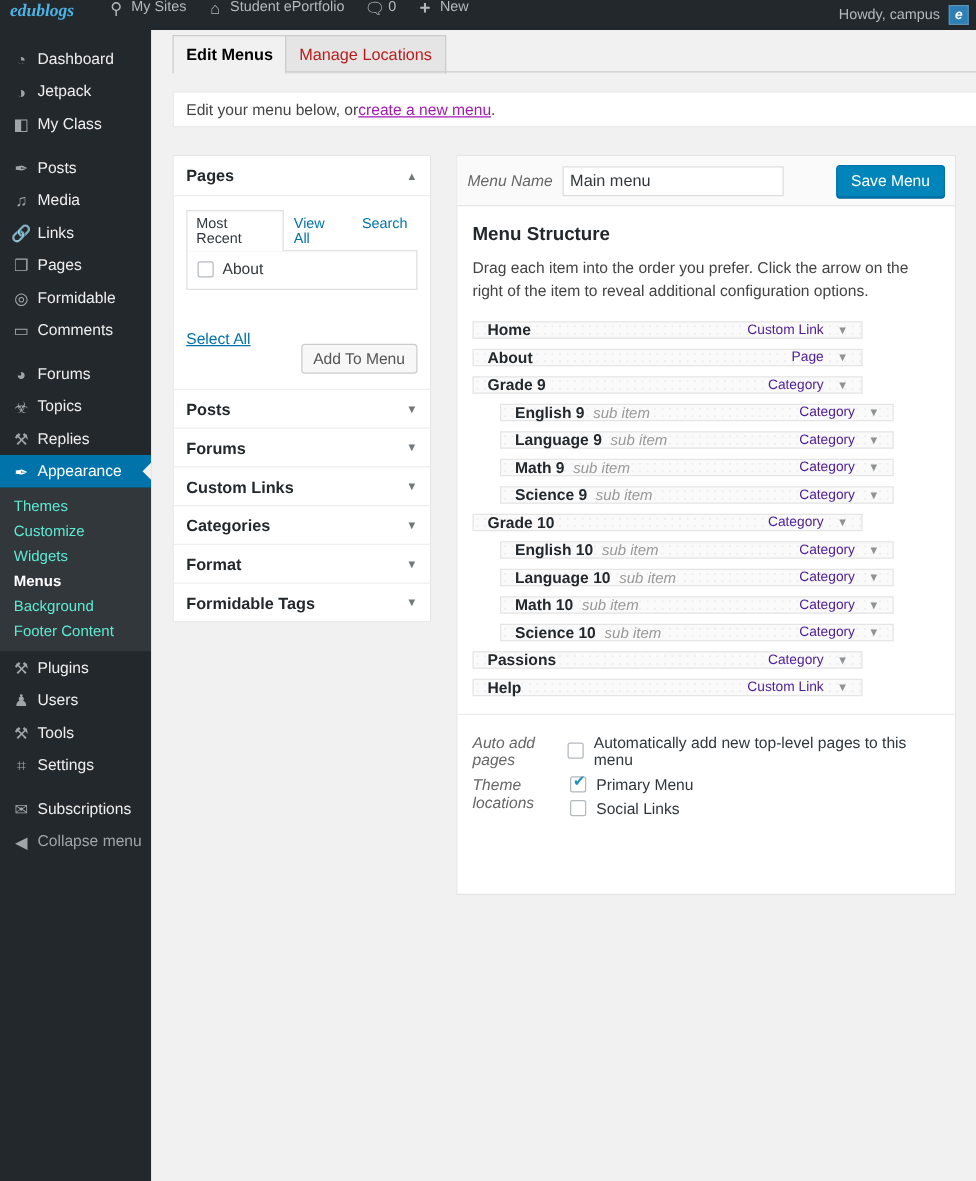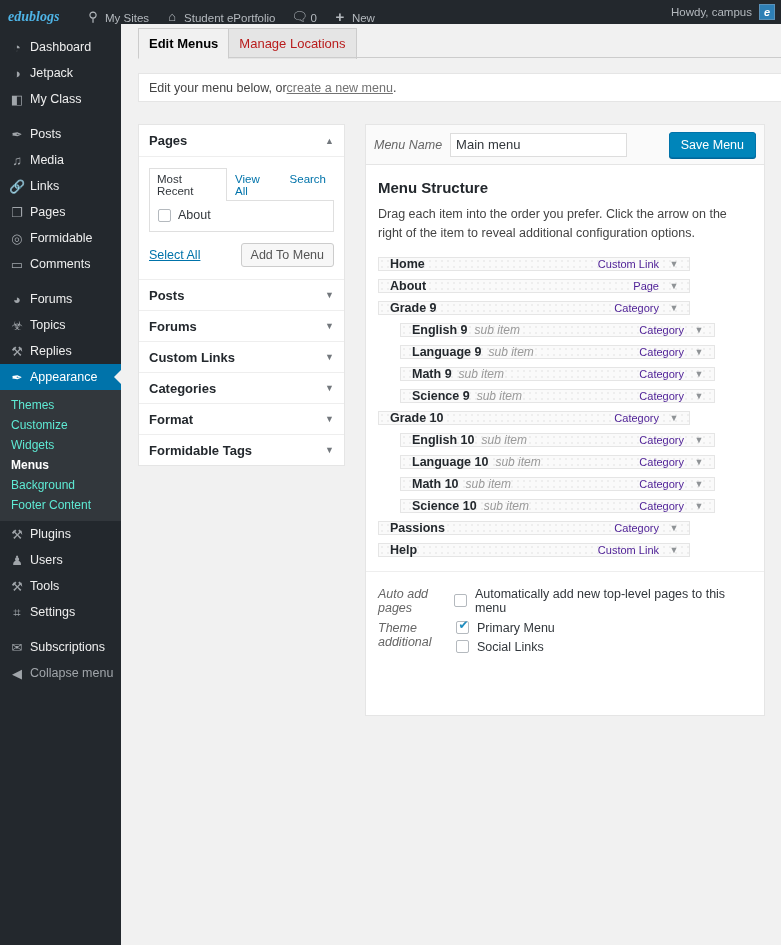--- a/index.html
+++ b/index.html
@@ -14,21 +14,21 @@
   #adminbar {
     position: absolute; top: 0; left: 0;
     width: 781px; height: 24px;
     background: #23282d;
     color: #eee;
     font-size: 11.5px;
     display: flex; align-items: center;
     z-index: 50;
   }
   .ab-item {
-    display: flex; align-items: flex-end; gap: 5px;
+    display: flex; align-items: flex-start; gap: 5px;
     height: 24px; padding: 0 8px;
     color: #b4b9be; white-space: nowrap;
   }
   .ab-logo { padding-left: 8px; padding-right: 10px; }
   .ab-logo svg { display: block; }
   .ab-ico { display: inline-block; width: 14px; height: 14px; line-height: 14px;
             text-align: center; color: #b4b9be; font-size: 13px; }
   .ab-right { margin-left: auto; display: flex; align-items: center; padding-right: 6px; }
   .ab-avatar {
     width: 16px; height: 16px; margin-left: 7px;
@@ -102,21 +102,21 @@
   }
 
   
   #notice {
     position: absolute; left: 17px; top: 49px;
     width: 744px; height: 29px;
     background: #fff; border: 1px solid #e5e5e5;
     font-size: 12.5px; color: #444;
     display: flex; align-items: center; padding-left: 10px;
   }
-  #notice a { color: #737373; }
+  #notice a { color: #a21caf; }
 
   
   #accordion {
     position: absolute; left: 17px; top: 100px;
     width: 207px;
     background: #fff; border: 1px solid #e5e5e5;
   }
   .acc-head {
     height: 32px; display: flex; align-items: center;
     padding: 0 10px; font-size: 13px; font-weight: bold; color: #23282d;
@@ -150,20 +150,21 @@
   }
   .acc-foot {
     display: flex; align-items: center; justify-content: space-between;
     margin-top: 11px; font-size: 12.5px;
   }
   .acc-foot a { color: #0073aa; }
   .btn-sec {
     background: #f7f7f7; border: 1px solid #ccc; color: #555;
     border-radius: 3px; font-size: 12.5px; padding: 4px 9px;
     font-family: inherit;
+    margin-top: 32px;
   }
   .acc-item {
     height: 31px; display: flex; align-items: center;
     padding: 0 10px; font-size: 13px; font-weight: bold; color: #23282d;
     border-top: 1px solid #eee;
   }
   .acc-item .caret { margin-left: auto; color: #72777c; font-size: 9px; }
 
   
   #editor {
@@ -509,21 +510,21 @@
 
     <div class="settings">
       <div class="set-row">
         <span class="set-lbl">Auto add pages</span>
         <label class="set-opt">
           <span class="cbx"></span>
           <span>Automatically add new top-level pages to this menu</span>
         </label>
       </div>
       <div class="set-row">
-        <span class="set-lbl">Theme additional</span>
+        <span class="set-lbl">Theme locations</span>
         <div class="set-opts">
           <label class="set-opt">
             <span class="cbx chk"></span>
             <span>Primary Menu</span>
           </label>
           <label class="set-opt">
             <span class="cbx"></span>
             <span>Social Links</span>
           </label>
         </div>

